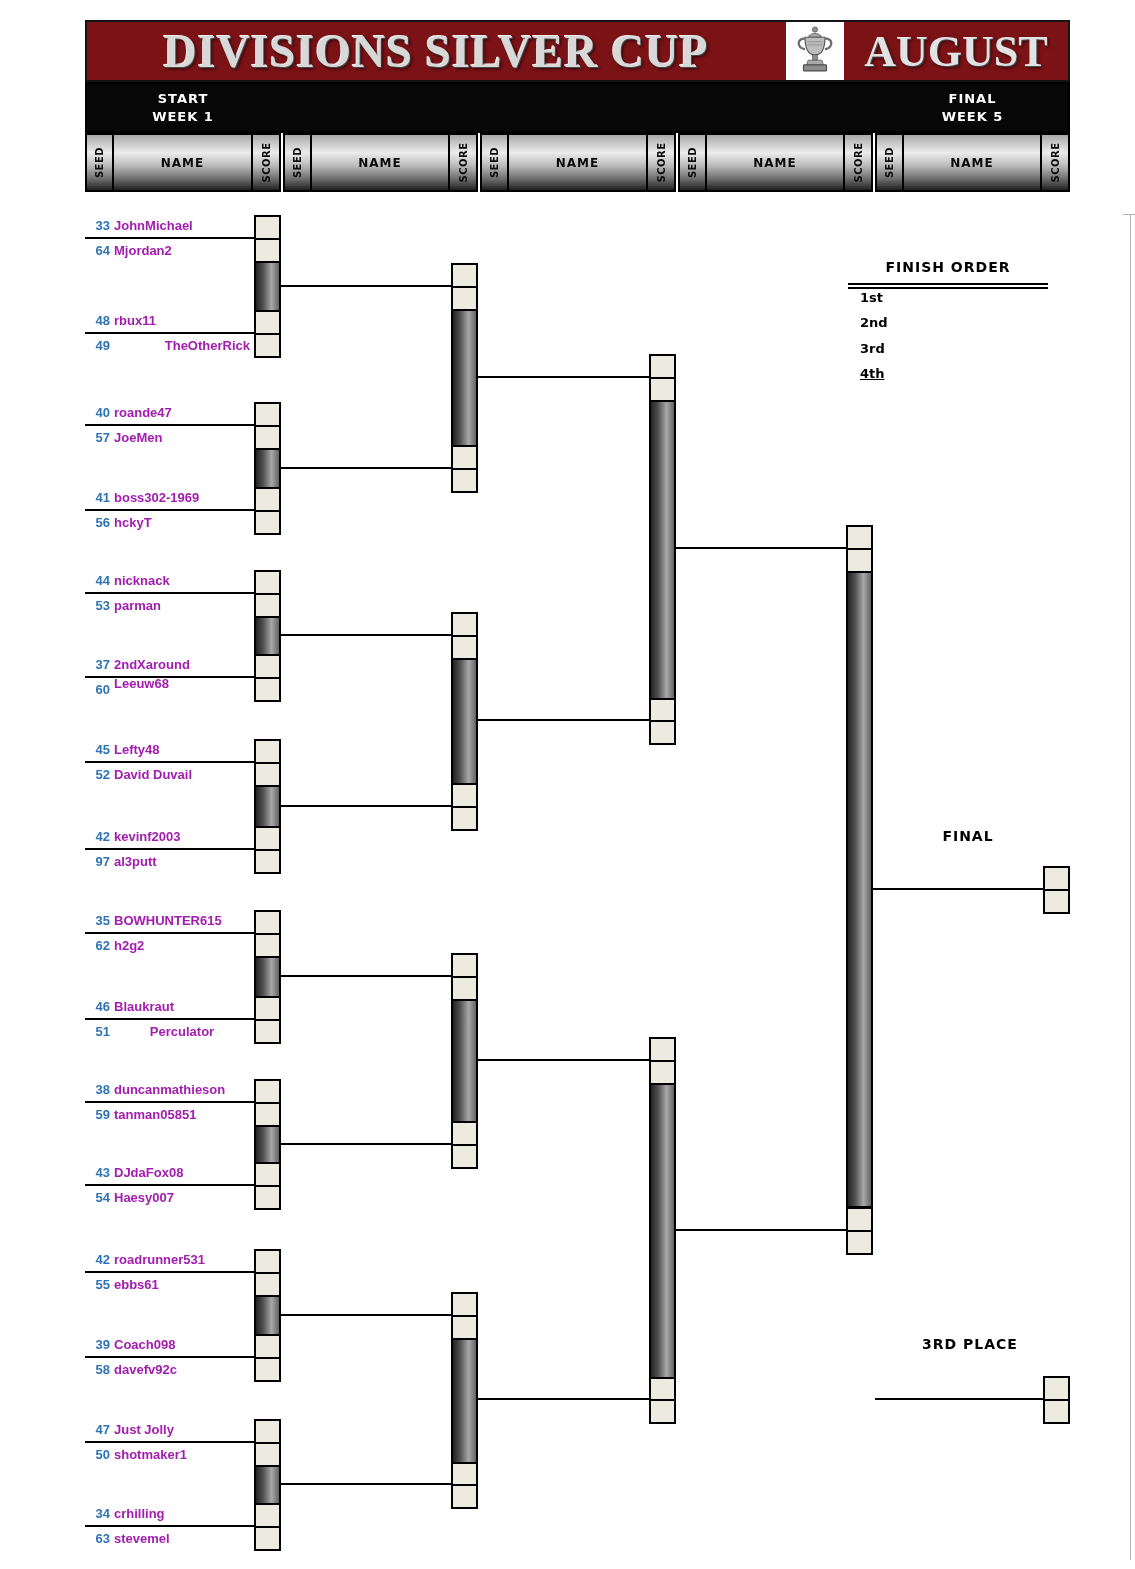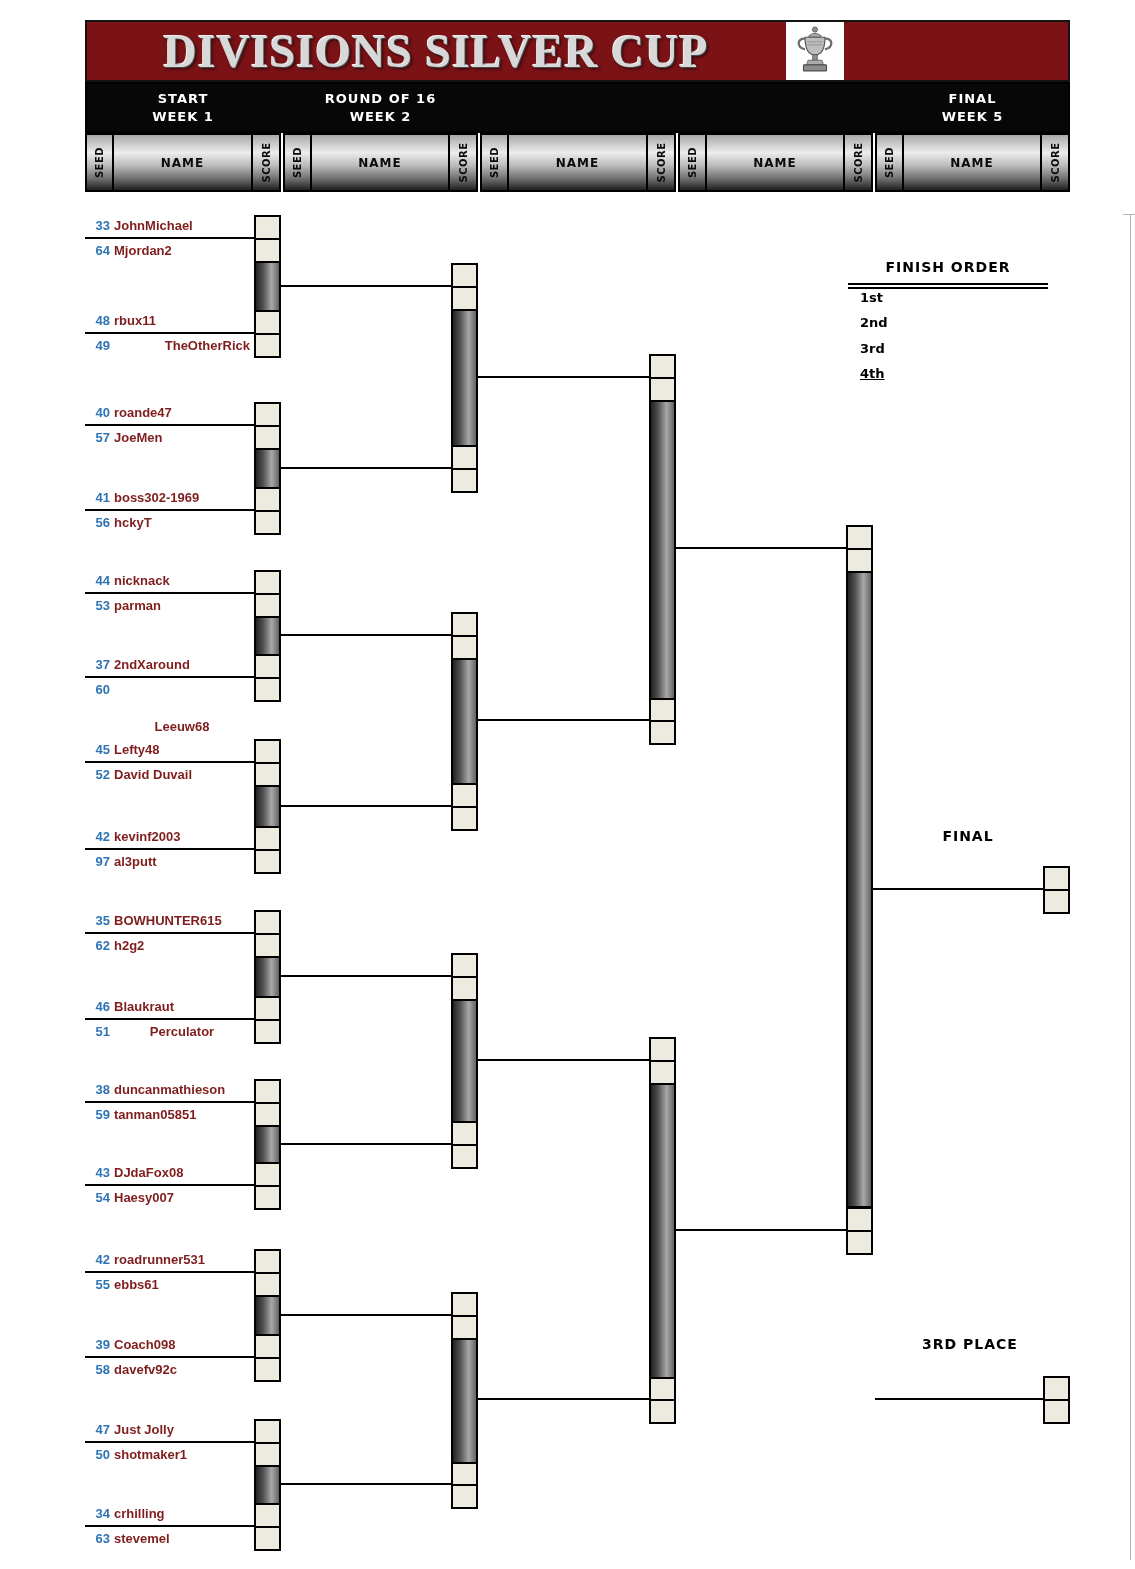--- a/index.html
+++ b/index.html
@@ -27,21 +27,21 @@
            font-family:"DejaVu Sans",sans-serif;font-weight:bold;font-size:12px;letter-spacing:1px;color:#0a0a0a;}
   .subscore{width:26px;border-left:2px solid #000;display:flex;align-items:center;justify-content:center;}
   .rot{transform:rotate(-90deg);font-family:"DejaVu Sans",sans-serif;font-weight:bold;font-size:10px;letter-spacing:.5px;color:#0a0a0a;white-space:nowrap;}
   
   .line{position:absolute;height:2px;background:#000;}
   .cell{position:absolute;width:27px;background:#edebdf;border:2px solid #000;box-sizing:border-box;}
   .bar{position:absolute;width:27px;border:2px solid #000;box-sizing:border-box;
        background:linear-gradient(90deg,#232323 0%,#4f4f4f 30%,#a8a8a8 68%,#636363 100%);}
   .seed{position:absolute;width:25px;height:18px;line-height:18px;text-align:right;
         font-weight:bold;font-size:13px;color:#2e74b5;}
-  .pname{position:absolute;height:18px;line-height:18px;font-weight:bold;font-size:13px;color:#7f1d1d;white-space:nowrap;}
+  .pname{position:absolute;height:18px;line-height:18px;font-weight:bold;font-size:13px;color:#a21caf;white-space:nowrap;}
   
   .comiclabel{position:absolute;text-align:center;font-family:"DejaVu Sans",sans-serif;font-weight:bold;
               font-size:14px;letter-spacing:1px;color:#000;}
   .place{position:absolute;height:20px;line-height:20px;font-family:"DejaVu Sans",sans-serif;font-weight:bold;
          font-size:13px;color:#000;}
   .ful{position:absolute;left:848px;width:200px;height:2px;background:#000;}
   #pagebreak{position:absolute;left:1130px;top:215px;width:1px;height:1345px;background:#b4b4b4;}
   #pagetick{position:absolute;left:1123px;top:214px;width:12px;height:1px;background:#b4b4b4;}
 </style>
 </head>
@@ -58,20 +58,21 @@
         <path d="M17 15 L43 15 C43 31 38 38 30 38 C22 38 17 31 17 15 Z" fill="#bdbdbd" stroke="#565656" stroke-width="1.5"></path>
         <path d="M17 17 C7 16 5 28 17 31" fill="none" stroke="#6e6e6e" stroke-width="3"></path>
         <path d="M43 17 C53 16 55 28 43 31" fill="none" stroke="#6e6e6e" stroke-width="3"></path>
         <line x1="20" y1="21" x2="40" y2="21" stroke="#8a8a8a" stroke-width="1"></line>
         <line x1="20" y1="25" x2="40" y2="25" stroke="#8a8a8a" stroke-width="1"></line>
         <rect x="27" y="38" width="6" height="7" fill="#909090" stroke="#5a5a5a" stroke-width="1"></rect>
         <path d="M21 45 L39 45 L41 51 L19 51 Z" fill="#aaaaaa" stroke="#565656" stroke-width="1"></path>
         <rect x="15" y="51" width="30" height="8" rx="1" fill="#8d8d8d" stroke="#4f4f4f" stroke-width="1.5"></rect>
       </svg>
     </div>
+    <div class="bmonth">AUGUST</div>
   </div>
 
   <div id="stageband" class="abs"></div>
   <div id="subband"></div>
 
   <div id="bracket">
       <div class="line" style="left: 85px; top: 237px; width: 171px;"></div>
       <div class="seed" style="left: 85px; top: 217px;">33</div>
       <div class="pname" style="left: 114px; top: 217px; width: 136px;">JohnMichael</div>
       <div class="seed" style="left: 85px; top: 242px;">64</div>
@@ -103,21 +104,21 @@
       <div class="seed" style="left: 85px; top: 572px;">44</div>
       <div class="pname" style="left: 114px; top: 572px; width: 136px;">nicknack</div>
       <div class="seed" style="left: 85px; top: 597px;">53</div>
       <div class="pname" style="left: 114px; top: 597px; width: 136px;">parman</div>
       <div class="cell" style="left: 254px; top: 570px; height: 25px;"></div>
       <div class="cell" style="left: 254px; top: 593px; height: 25px;"></div>
       <div class="line" style="left: 85px; top: 676px; width: 171px;"></div>
       <div class="seed" style="left: 85px; top: 656px;">37</div>
       <div class="pname" style="left: 114px; top: 656px; width: 136px;">2ndXaround</div>
       <div class="seed" style="left: 85px; top: 681px;">60</div>
-      <div class="pname" style="left: 114px; top: 718px; width: 136px; text-align: center;">Leeuw68</div>
+      <div class="pname" style="left: 114px; top: 675px; width: 136px;">Leeuw68</div>
       <div class="cell" style="left: 254px; top: 654px; height: 25px;"></div>
       <div class="cell" style="left: 254px; top: 677px; height: 25px;"></div>
       <div class="line" style="left: 85px; top: 761px; width: 171px;"></div>
       <div class="seed" style="left: 85px; top: 741px;">45</div>
       <div class="pname" style="left: 114px; top: 741px; width: 136px;">Lefty48</div>
       <div class="seed" style="left: 85px; top: 766px;">52</div>
       <div class="pname" style="left: 114px; top: 766px; width: 136px;">David Duvail</div>
       <div class="cell" style="left: 254px; top: 739px; height: 25px;"></div>
       <div class="cell" style="left: 254px; top: 762px; height: 25px;"></div>
       <div class="line" style="left: 85px; top: 848px; width: 171px;"></div>
@@ -262,24 +263,20 @@
 
   <div class="comiclabel" style="left:898px;top:828px;width:140px;">FINAL</div>
   <div class="comiclabel" style="left:890px;top:1336px;width:160px;">3RD PLACE</div>
 
   <div id="pagebreak"></div>
   <div id="pagetick"></div>
 <div class="abs stagewrap" style="left: 85px; top: 82px; width: 196px; height: 51px;">
       <div>START</div>
       <div>WEEK 1</div>
     </div>
-    <div class="abs stagewrap" style="left: 283px; top: 82px; width: 195px; height: 51px;">
-      <div>ROUND OF 16</div>
-      <div>WEEK 2</div>
-    </div>
     <div class="abs stagewrap" style="left: 875px; top: 82px; width: 195px; height: 51px;">
       <div>FINAL</div>
       <div>WEEK 5</div>
     </div>
     <div class="abs subbox" style="left: 85px; top: 133px; width: 196px;">
       <div class="subseed">
         <div class="rot">SEED</div>
       </div>
       <div class="subname">NAME</div>
       <div class="subscore">

